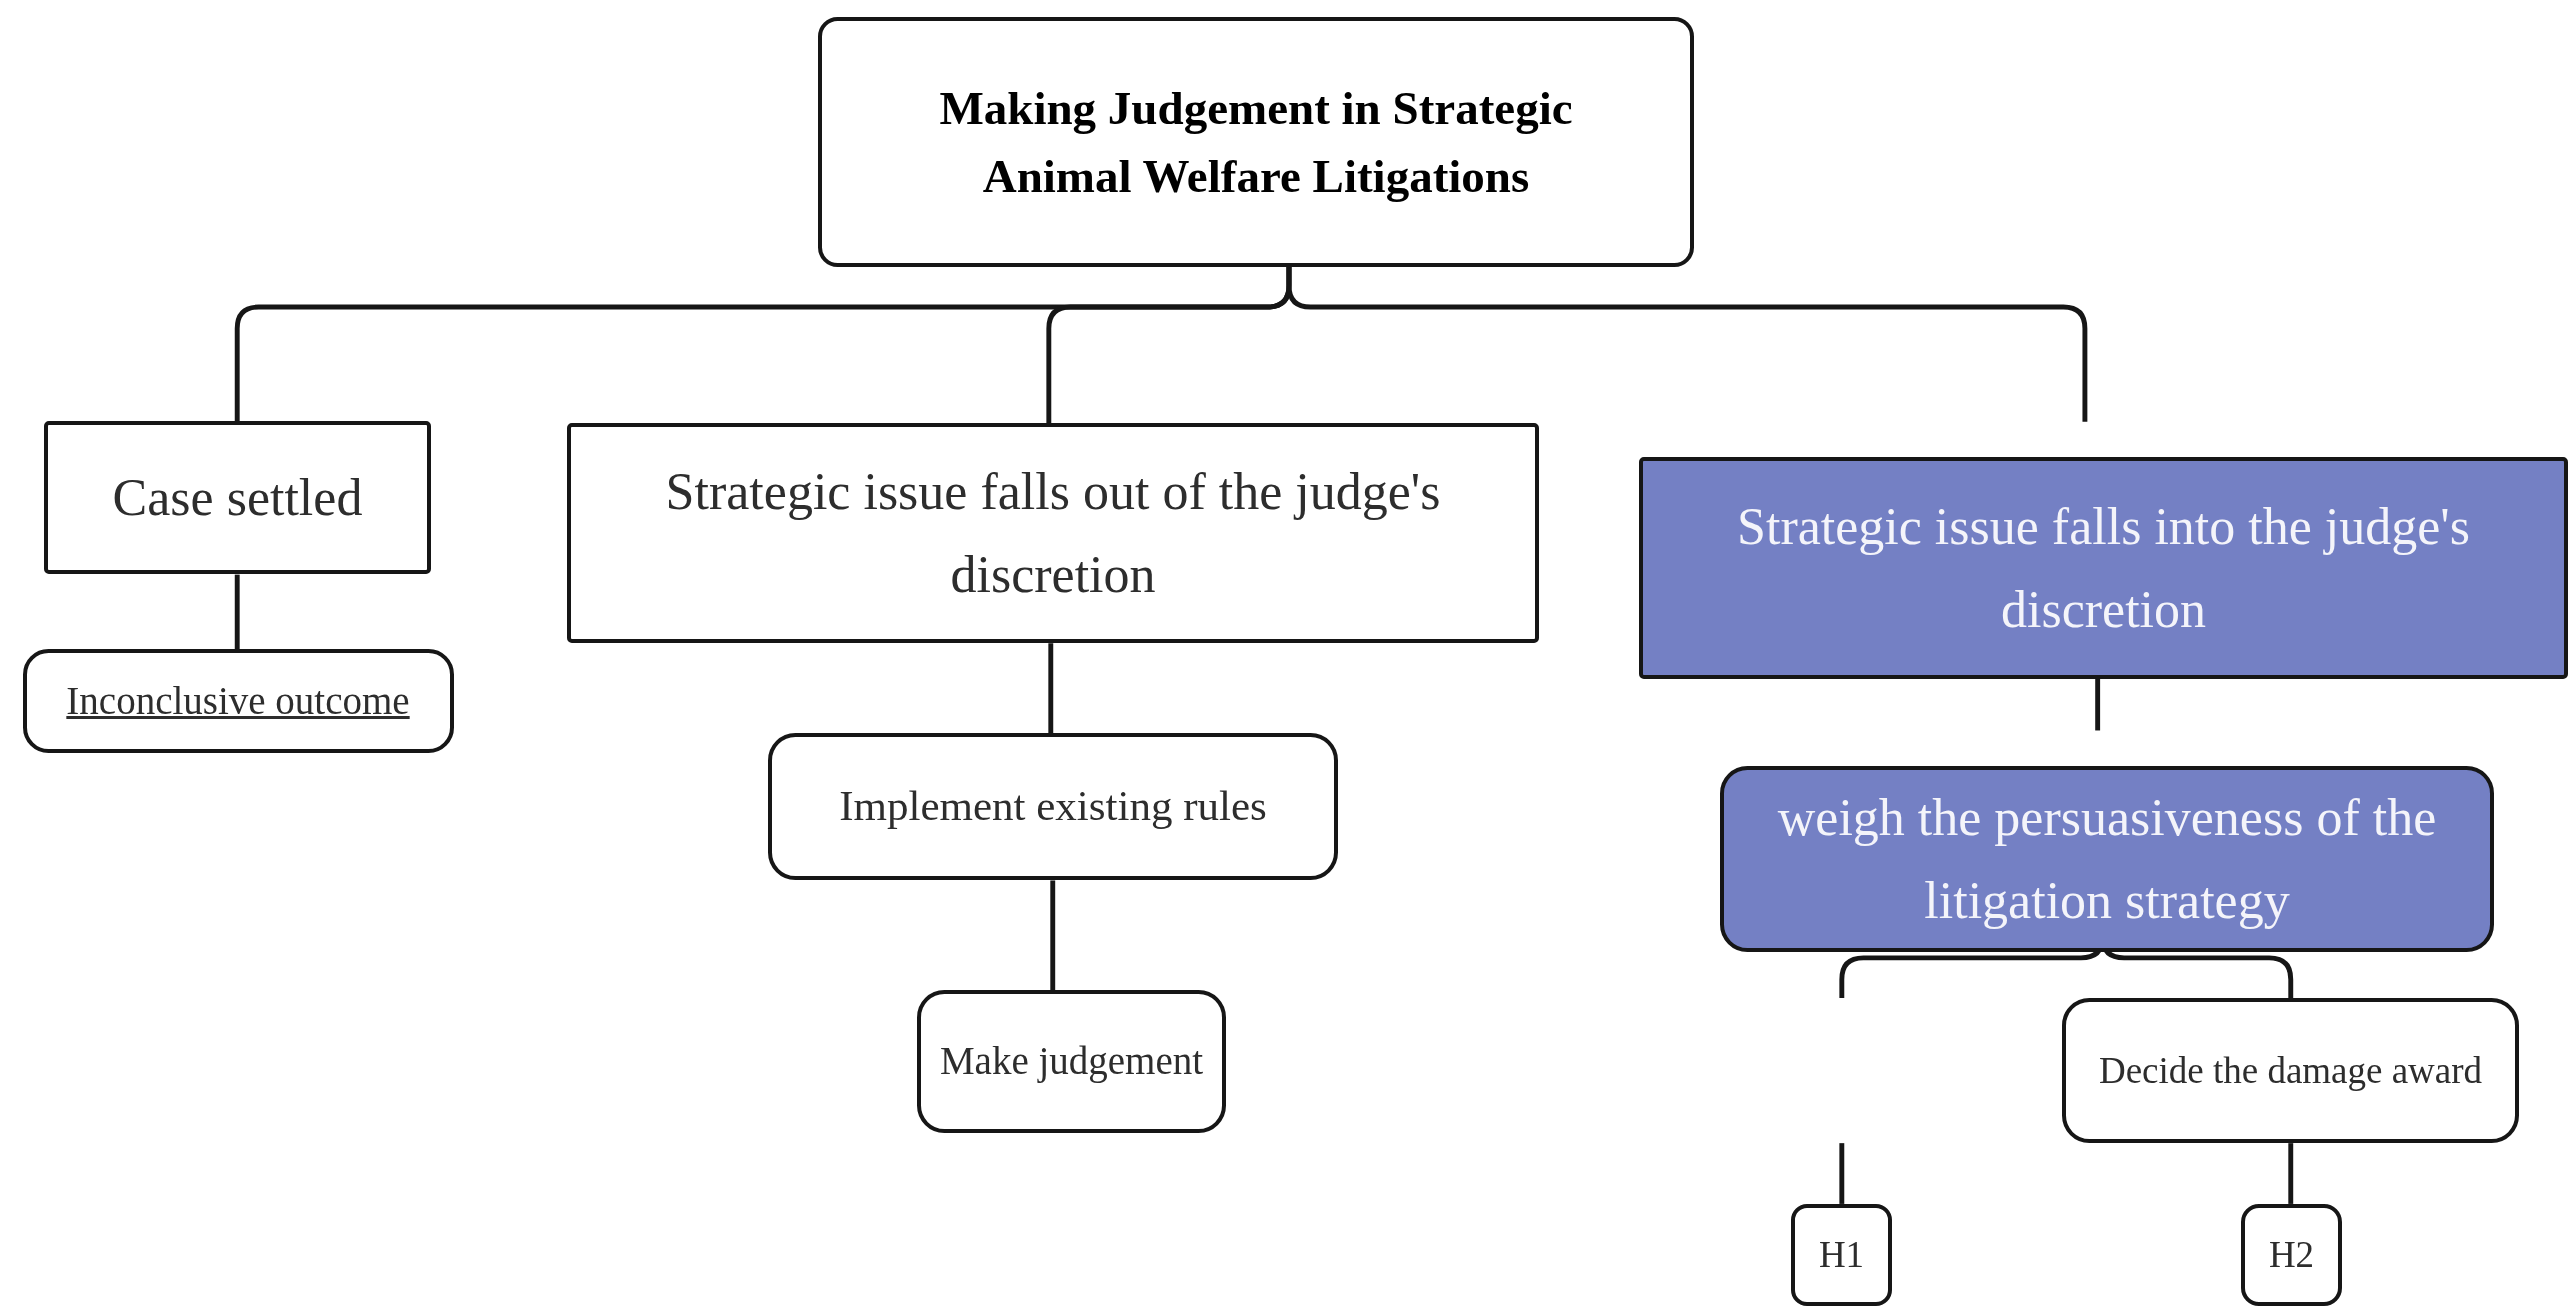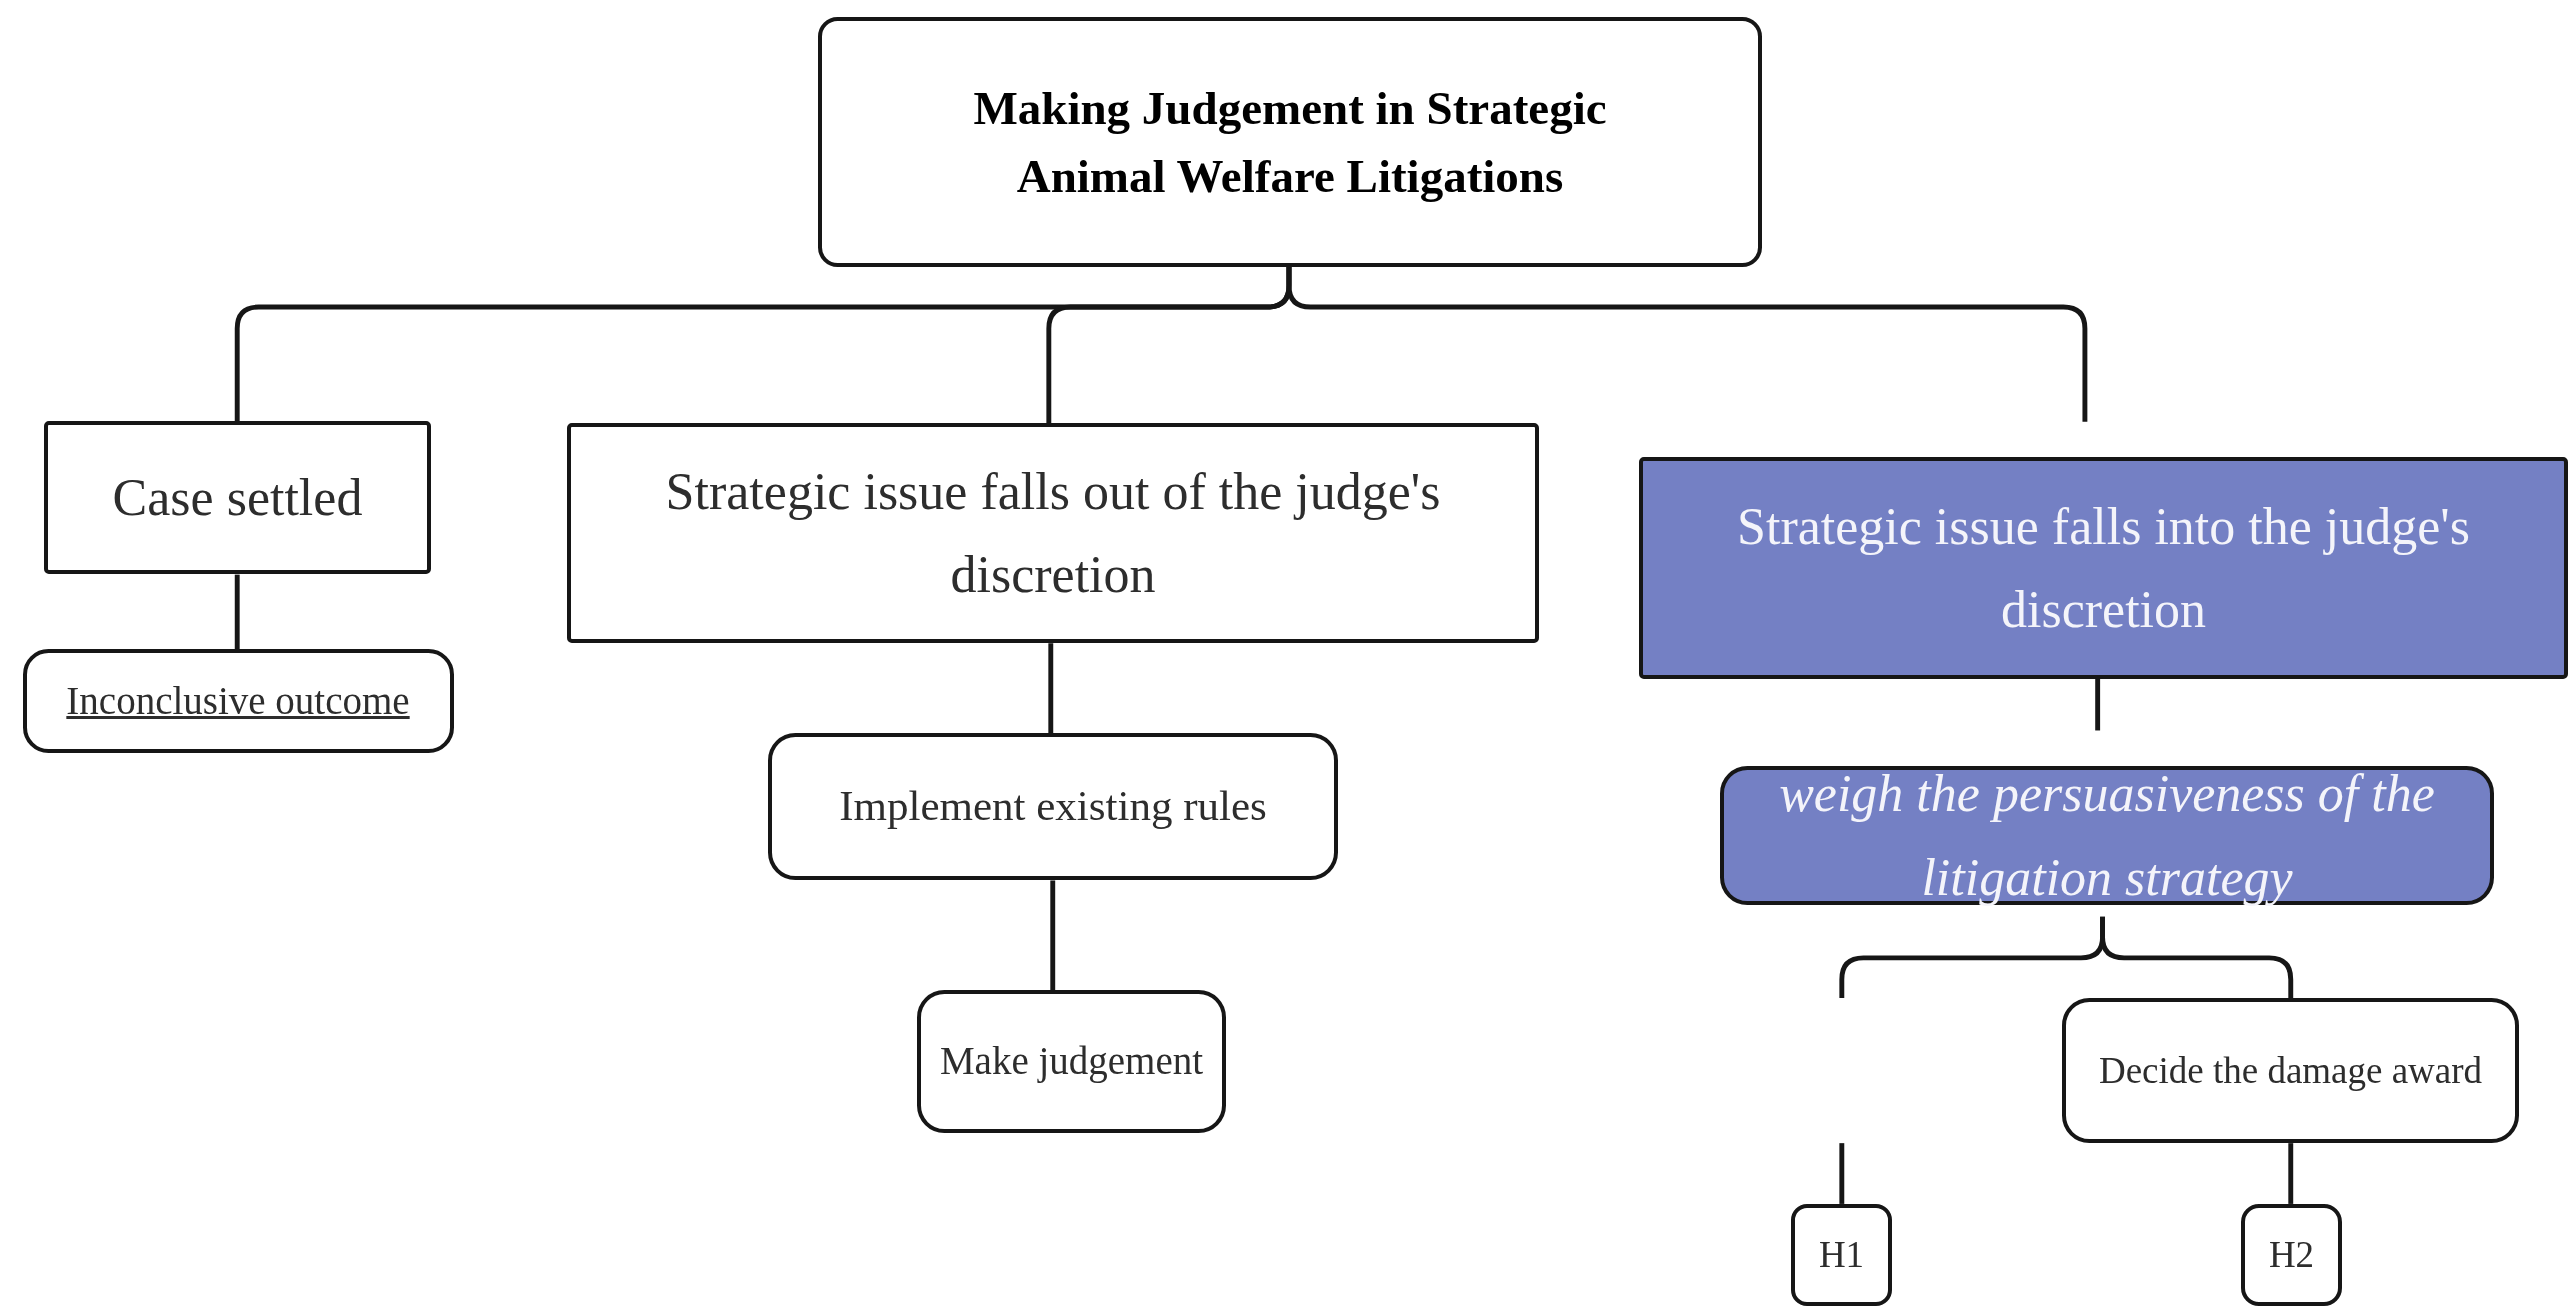--- a/index.html
+++ b/index.html
@@ -67,21 +67,21 @@
     <path d="M242,586 L242,662"></path>
     <path d="M1072,656 L1072,748"></path>
     <path d="M1074,898 L1074,1010"></path>
     <path d="M2140,656 L2140,745"></path>
     <path d="M2145,935 L2145,956 Q2145,977 2123,977 L1901,977 Q1879,977 1879,999 L1879,1018"></path>
     <path d="M2145,935 L2145,956 Q2145,977 2167,977 L2315,977 Q2337,977 2337,999 L2337,1018"></path>
     <path d="M1879,1166 L1879,1228"></path>
     <path d="M2337,1166 L2337,1228"></path>
   </svg>
 
-  <div class="node root" style="left:818px; top:16.7px; width:944px; height:250px;">
+  <div class="node root" style="left:818px; top:16.7px; width:876px; height:250px;">
     <div class="line">Making Judgement in Strategic</div>
     <div class="line">Animal Welfare Litigations</div>
   </div>
 
   <div class="node square fs46" style="left:44px; top:421px; width:387px; height:153px;">
     <div class="line">Case settled</div>
   </div>
 
   <div class="node round fs40" style="left:22.5px; top:649px; width:431px; height:104px; border-radius:25.5px;text-decoration:underline;">
     <div class="line">Inconclusive outcome</div>
@@ -98,21 +98,21 @@
 
   <div class="node round fs40" style="left:877px; top:990px; width:309px; height:143px;margin-left:40px;">
     <div class="line">Make judgement</div>
   </div>
 
   <div class="node square blue fs46" style="left:1639px; top:421px; width:929px; height:222px;">
     <div class="line">Strategic issue falls into the judge's</div>
     <div class="line">discretion</div>
   </div>
 
-  <div class="node round blue fs46" style="left:1720px; top:730px; width:774px; height:139px;font-style:italic;">
+  <div class="node round blue fs46" style="left:1720px; top:730px; width:774px; height:186px;">
     <div class="line">weigh the persuasiveness of the</div>
     <div class="line">litigation strategy</div>
   </div>
 
 
   <div class="node round fs38" style="left:2062px; top:998px; width:457px; height:145px;">
     <div class="line">Decide the damage award</div>
   </div>
 
   <div class="node round fs38" style="left:1791px; top:1204px; width:101px; height:102px; border-radius:16px;">

